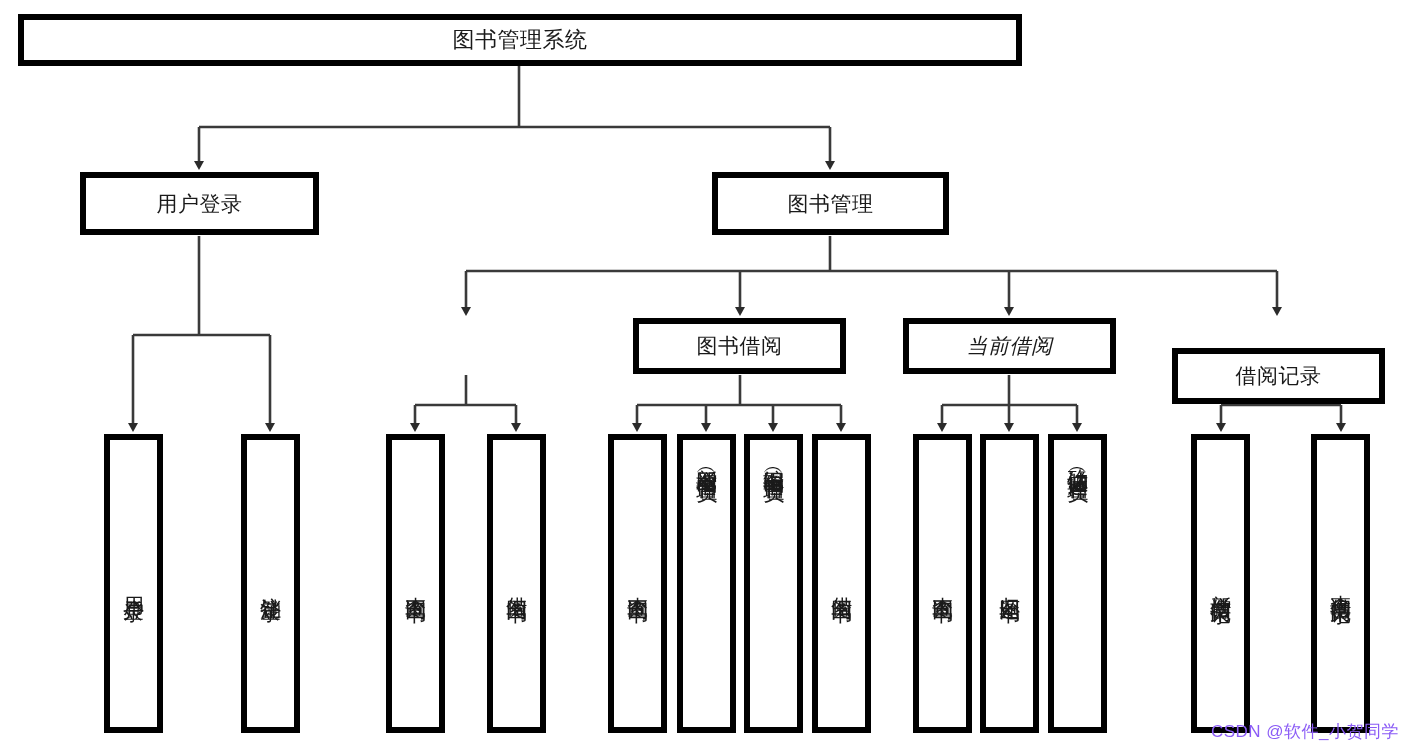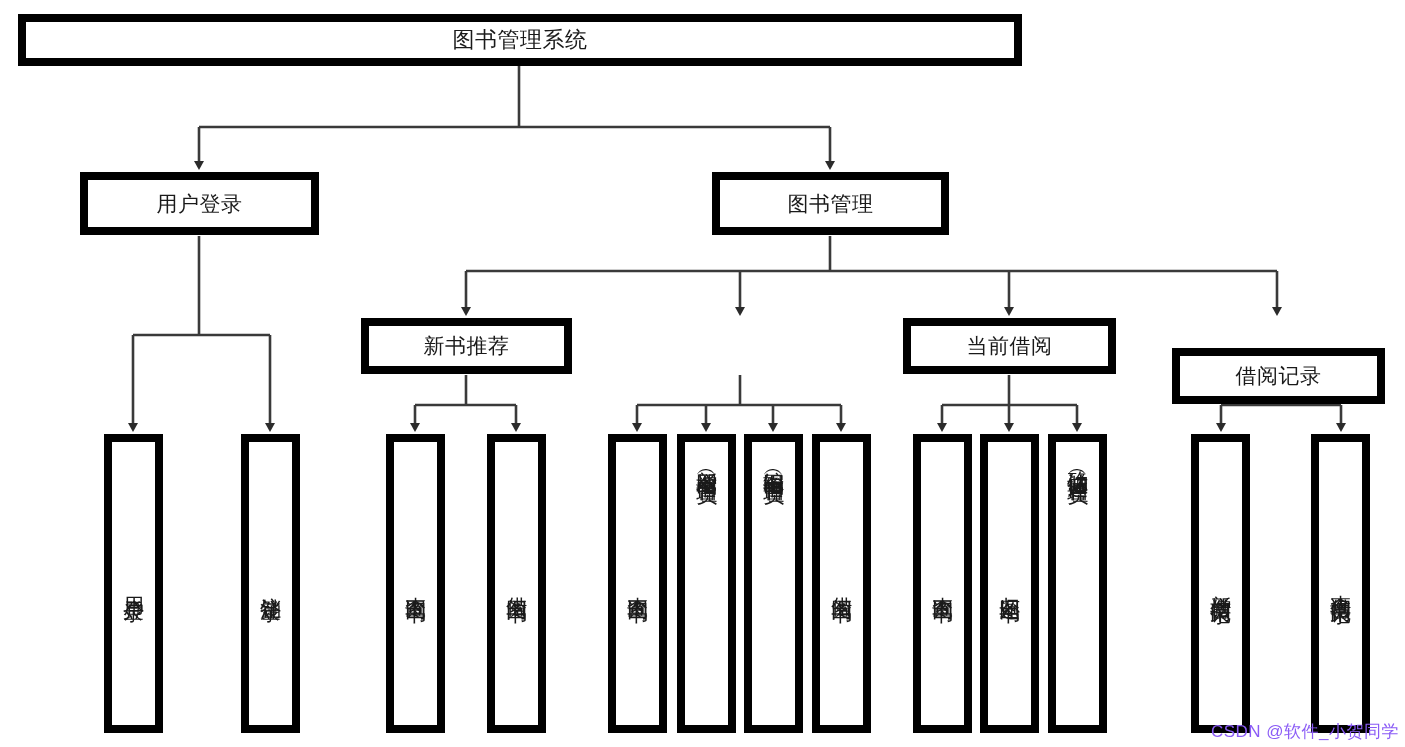--- a/index.html
+++ b/index.html
@@ -22,21 +22,21 @@
     left: 0;
     top: 0;
     width: 1405px;
     height: 747px;
     pointer-events: none;
   }
   .node {
     position: absolute;
     box-sizing: border-box;
     background: #ffffff;
-    border: 8px solid #000000;
+    border: 6px solid #000000;
     display: flex;
     align-items: center;
     justify-content: center;
     color: #1a1a1a;
     z-index: 2;
   }
   .node .label {
     display: block;
     line-height: 1.22;
     letter-spacing: 0.5px;
@@ -137,24 +137,24 @@
     <span class="label">图书管理系统</span>
   </div>
 
   <div class="node horizontal" style="left:80px; top:172px; width:239px; height:63px;">
     <span class="label">用户登录</span>
   </div>
   <div class="node horizontal" style="left:712px; top:172px; width:237px; height:63px;">
     <span class="label">图书管理</span>
   </div>
 
-  <div class="node horizontal" style="left:361px; top:318px; width:211px; height:56px;">
-    <span class="label">新书推荐</span>
-  </div>
-  <div class="node horizontal" style="left:903px; top:318px; width:213px; height:56px;">
+  <div class="node horizontal" style="left:633px; top:318px; width:213px; height:56px;">
+    <span class="label">图书借阅</span>
+  </div>
+  <div class="node horizontal" style="left:903px; top:318px; width:213px; height:56px;font-style:italic;">
     <span class="label">当前借阅</span>
   </div>
   <div class="node horizontal" style="left:1172px; top:318px; width:213px; height:56px;margin-top:30px;">
     <span class="label">借阅记录</span>
   </div>
 
   <div class="node vertical mid" style="left:104px; top:434px; width:59px; height:299px;">
     <span class="label">用户登录</span>
   </div>
   <div class="node vertical mid" style="left:241px; top:434px; width:59px; height:299px;">

